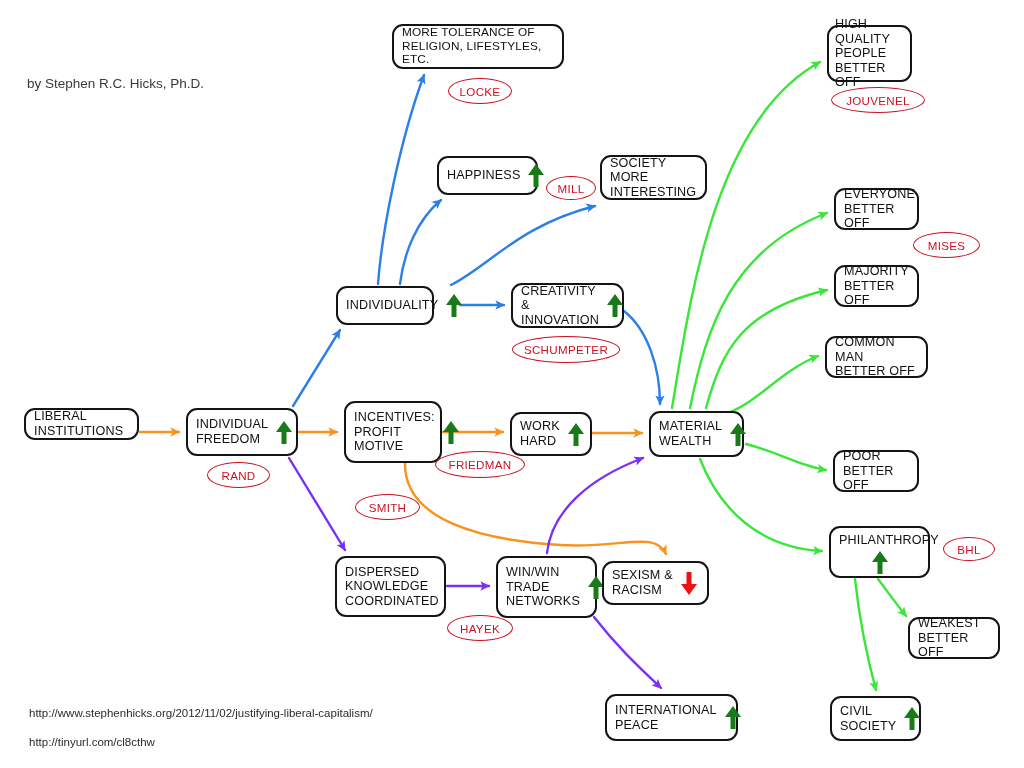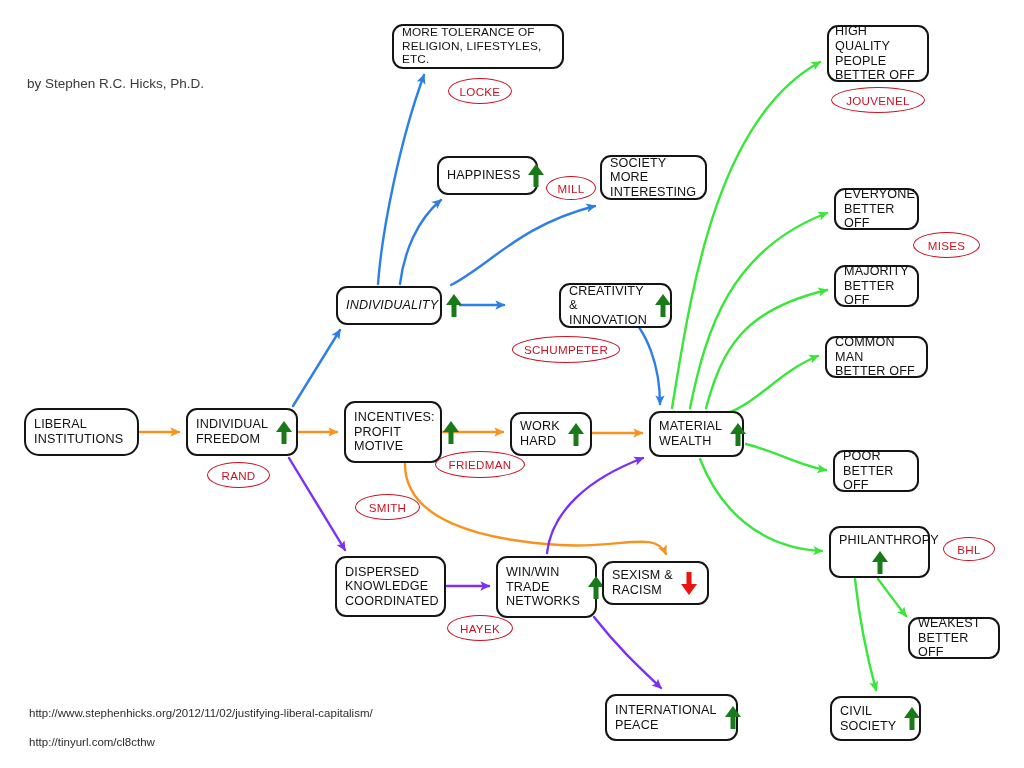--- a/index.html
+++ b/index.html
@@ -65,21 +65,21 @@
       <path d="M690,408 C706,330 730,250 827,213" fill="none" stroke="#39E639" stroke-width="2.4" stroke-linecap="round" marker-end="url(#ah-green)"></path>
       <path d="M706,408 C722,350 742,310 827,290" fill="none" stroke="#39E639" stroke-width="2.4" stroke-linecap="round" marker-end="url(#ah-green)"></path>
       <path d="M730,412 C760,400 782,370 818,356" fill="none" stroke="#39E639" stroke-width="2.4" stroke-linecap="round" marker-end="url(#ah-green)"></path>
       <path d="M746,444 C778,452 800,466 826,470" fill="none" stroke="#39E639" stroke-width="2.4" stroke-linecap="round" marker-end="url(#ah-green)"></path>
       <path d="M700,459 C720,510 760,548 822,551" fill="none" stroke="#39E639" stroke-width="2.4" stroke-linecap="round" marker-end="url(#ah-green)"></path>
       <path d="M878,579 C890,595 898,606 906,616" fill="none" stroke="#39E639" stroke-width="2.4" stroke-linecap="round" marker-end="url(#ah-green)"></path>
       <path d="M855,579 C860,625 870,668 876,690" fill="none" stroke="#39E639" stroke-width="2.4" stroke-linecap="round" marker-end="url(#ah-green)"></path>
     </svg>
 
   <div id="nodes">
-      <div class="node" style="left: 24px; top: 408px; width: 115px; height: 48px; border-radius: 15px;">
+      <div class="node" style="left: 24px; top: 408px; width: 115px; height: 32px;">
         <div class="txt">LIBERAL
 INSTITUTIONS</div>
       </div>
       <div class="node" style="left: 186px; top: 408px; width: 112px; height: 48px;">
         <div class="txt">INDIVIDUAL
 FREEDOM</div>
         <span class="arw"><svg width="20" height="25" viewBox="0 0 20 25" xmlns="http://www.w3.org/2000/svg">
             <path d="M10,1 L18,12 L12.5,12 L12.5,24 L7.5,24 L7.5,12 L2,12 Z" fill="#1A7A1A"></path>
           </svg></span>
       </div>
@@ -98,37 +98,37 @@
             <path d="M10,1 L18,12 L12.5,12 L12.5,24 L7.5,24 L7.5,12 L2,12 Z" fill="#1A7A1A"></path>
           </svg></span>
       </div>
       <div class="node" style="left: 649px; top: 411px; width: 95px; height: 46px;">
         <div class="txt">MATERIAL
 WEALTH</div>
         <span class="arw"><svg width="20" height="25" viewBox="0 0 20 25" xmlns="http://www.w3.org/2000/svg">
             <path d="M10,1 L18,12 L12.5,12 L12.5,24 L7.5,24 L7.5,12 L2,12 Z" fill="#1A7A1A"></path>
           </svg></span>
       </div>
-      <div class="node" style="left: 336px; top: 286px; width: 106px; height: 39px; font-style: italic;">
+      <div class="node" style="left: 336px; top: 286px; width: 98px; height: 39px;">
         <div class="txt">INDIVIDUALITY</div>
         <span class="arw"><svg width="20" height="25" viewBox="0 0 20 25" xmlns="http://www.w3.org/2000/svg">
             <path d="M10,1 L18,12 L12.5,12 L12.5,24 L7.5,24 L7.5,12 L2,12 Z" fill="#1A7A1A"></path>
           </svg></span>
       </div>
       <div class="node" style="left: 437px; top: 156px; width: 101px; height: 39px;">
         <div class="txt">HAPPINESS</div>
         <span class="arw"><svg width="20" height="25" viewBox="0 0 20 25" xmlns="http://www.w3.org/2000/svg">
             <path d="M10,1 L18,12 L12.5,12 L12.5,24 L7.5,24 L7.5,12 L2,12 Z" fill="#1A7A1A"></path>
           </svg></span>
       </div>
       <div class="node" style="left: 600px; top: 155px; width: 107px; height: 45px;">
         <div class="txt">SOCIETY MORE
 INTERESTING</div>
       </div>
-      <div class="node" style="left: 511px; top: 283px; width: 113px; height: 45px; margin-left: 48px;">
+      <div class="node" style="left: 511px; top: 283px; width: 113px; height: 45px;">
         <div class="txt">CREATIVITY &amp;
 INNOVATION</div>
         <span class="arw"><svg width="20" height="25" viewBox="0 0 20 25" xmlns="http://www.w3.org/2000/svg">
             <path d="M10,1 L18,12 L12.5,12 L12.5,24 L7.5,24 L7.5,12 L2,12 Z" fill="#1A7A1A"></path>
           </svg></span>
       </div>
       <div class="node small" style="left: 392px; top: 24px; width: 172px; height: 45px;">
         <div class="txt">MORE TOLERANCE OF
 RELIGION, LIFESTYLES, ETC.</div>
       </div>
@@ -152,21 +152,21 @@
             <path d="M7.5,1 L12.5,1 L12.5,13 L18,13 L10,24 L2,13 L7.5,13 Z" fill="#EE1111"></path>
           </svg></span>
       </div>
       <div class="node" style="left: 605px; top: 694px; width: 133px; height: 47px;">
         <div class="txt">INTERNATIONAL
 PEACE</div>
         <span class="arw"><svg width="20" height="25" viewBox="0 0 20 25" xmlns="http://www.w3.org/2000/svg">
             <path d="M10,1 L18,12 L12.5,12 L12.5,24 L7.5,24 L7.5,12 L2,12 Z" fill="#1A7A1A"></path>
           </svg></span>
       </div>
-      <div class="node" style="left: 827px; top: 25px; width: 102px; height: 57px; padding-left: 6px;">
+      <div class="node" style="left: 827px; top: 25px; width: 85px; height: 57px; padding-left: 6px;">
         <div class="txt">HIGH QUALITY
 PEOPLE
 BETTER OFF</div>
       </div>
       <div class="node" style="left: 834px; top: 188px; width: 85px; height: 42px;">
         <div class="txt">EVERYONE
 BETTER OFF</div>
       </div>
       <div class="node" style="left: 834px; top: 265px; width: 85px; height: 42px;">
         <div class="txt">MAJORITY

